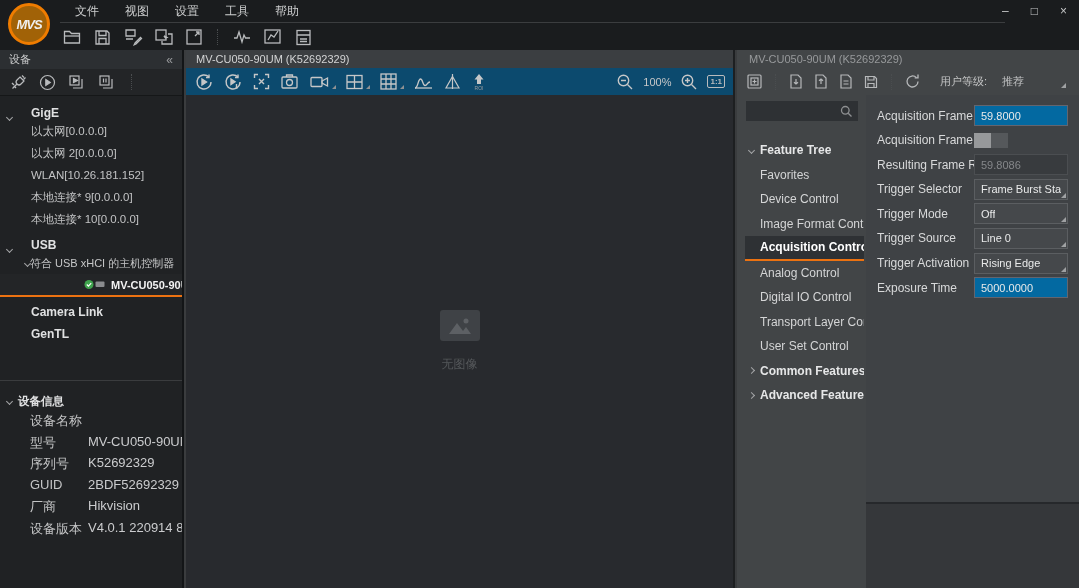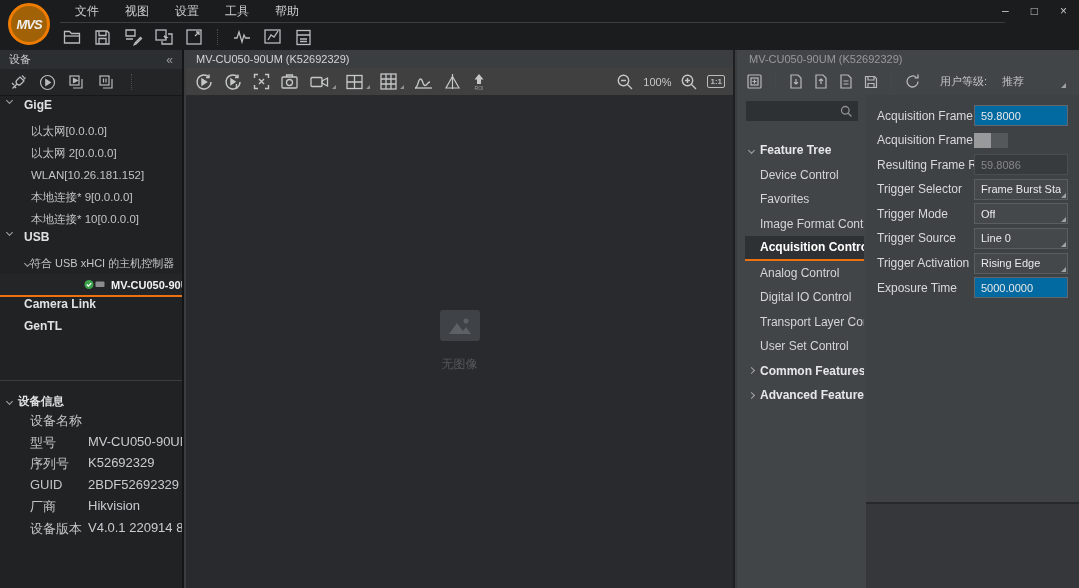--- a/index.html
+++ b/index.html
@@ -20,21 +20,21 @@
   .win-controls{position:absolute;right:12px;top:0;height:22px;display:flex;gap:22px;align-items:center;color:#c5c6c7;font-size:12px}
   .win-controls span{cursor:pointer;line-height:22px}
   .main-toolbar{position:absolute;left:62px;top:24px;height:26px;display:flex;align-items:center;gap:11px}
 
   
   .device-panel{position:absolute;left:0;top:50px;width:182px;bottom:0;background:#202224}
   .dp-header{height:19px;background:#2c2f32;display:flex;align-items:center;padding:0 9px;font-size:11px;color:#cdcecf}
   .dp-header .collapse{margin-left:auto;color:#9a9c9e;cursor:pointer;font-size:12px}
   .dp-toolbar{height:27px;background:#232527;border-bottom:1px solid #151718;display:flex;align-items:center;gap:12px;padding:0 10px}
   .dp-tree{padding-top:2px}
-  .tree-cat{height:22px;display:flex;align-items:flex-start;gap:12px;padding-left:7px;font-weight:bold;color:#e0e1e2;cursor:pointer}
+  .tree-cat{height:22px;display:flex;align-items:flex-end;gap:19px;padding-left:7px;font-weight:bold;color:#e0e1e2;cursor:pointer}
   .tree-leaf{height:22px;line-height:22px;padding-left:31px;color:#c2c3c4;font-size:11.5px;white-space:nowrap;overflow:hidden;cursor:pointer}
   .tree-sub{height:22px;display:flex;align-items:center;padding-left:25px;font-size:11px;color:#c6c7c8;white-space:nowrap;overflow:hidden;cursor:pointer}
   .tree-device{height:23px;display:flex;align-items:center;gap:5px;padding-left:84px;background:#232527;
                border-bottom:2px solid #ec7211;cursor:pointer}
   .tree-device .dev-label{font-size:11px;font-weight:bold;color:#f2f2f2;white-space:nowrap;overflow:hidden}
   .dp-info{position:absolute;left:0;right:0;top:330px;border-top:1px solid #3a3c3e;padding-top:9px}
   .dp-info-header{height:22px;display:flex;align-items:center;gap:6px;padding-left:7px;font-weight:bold;font-size:11.5px;color:#e0e1e2}
   .info-row{height:21.5px;display:flex;padding-left:30px;font-size:13px}
   .info-label{width:58px;color:#c3c4c5;flex:none}
   .info-value{color:#cbccce;white-space:nowrap;overflow:hidden}
@@ -44,21 +44,21 @@
         transform:rotate(45deg);flex:none}
   .chev.hidden{visibility:hidden}
 
   
   .splitter{position:absolute;top:50px;bottom:0;width:4px;background:#3a3c3e;border-left:2px solid #131517}
   .sp1{left:182px}.sp2{left:733px;border-left:2px solid #1d1f21}
 
   
   .viewer{position:absolute;left:186px;top:50px;width:547px;bottom:0}
   .viewer-tab{height:18px;background:#3b3e41;display:flex;align-items:center;padding:0 10px;font-size:11px;color:#d3d4d5}
-  .viewer-toolbar{height:27px;background:#404040;display:flex;align-items:center;padding:0 8px;gap:9px}
+  .viewer-toolbar{height:27px;background:#0c4a6e;display:flex;align-items:center;padding:0 8px;gap:9px}
   .dd{width:0;height:0;border-bottom:4px solid #8f9193;border-left:4px solid transparent;align-self:flex-end;margin:0 0 6px -7px}
   .vt-right{margin-left:auto;display:flex;align-items:center;gap:9px}
   .zoom-text{font-size:11px;color:#c6c7c8}
   .one2one{border:1px solid #b9bbbd;color:#b9bbbd;font-size:8px;font-weight:bold;padding:1px 2px;border-radius:2px;cursor:pointer}
   .viewer-canvas{position:absolute;left:0;right:0;top:45px;bottom:0;background:#282a2e;
                  display:flex;flex-direction:column;align-items:center;justify-content:center;gap:15px}
   .placeholder{width:40px;height:31px;background:#3f4246;border-radius:3px;display:flex;align-items:center;justify-content:center}
   .no-image{color:#54575a;font-size:12px}
 
   
@@ -454,26 +454,26 @@
 
     <div class="fp-tree">
 
         <div class="ft-item bold expanded">
           <i class="chev"></i>
           <span>Feature Tree</span>
         </div>
 
         <div class="ft-item">
           <i class="chev"></i>
+          <span>Favorites</span>
+        </div>
+
+        <div class="ft-item">
+          <i class="chev"></i>
           <span>Device Control</span>
-        </div>
-
-        <div class="ft-item">
-          <i class="chev"></i>
-          <span>Favorites</span>
         </div>
 
         <div class="ft-item">
           <i class="chev"></i>
           <span>Image Format Control</span>
         </div>
 
         <div class="ft-item selected">
           <i class="chev"></i>
           <span>Acquisition Control</span>

